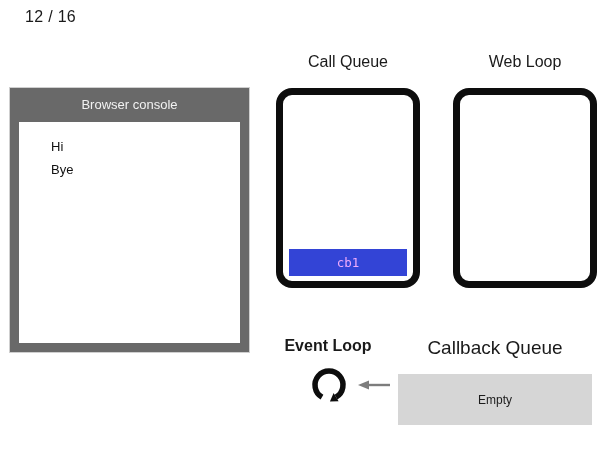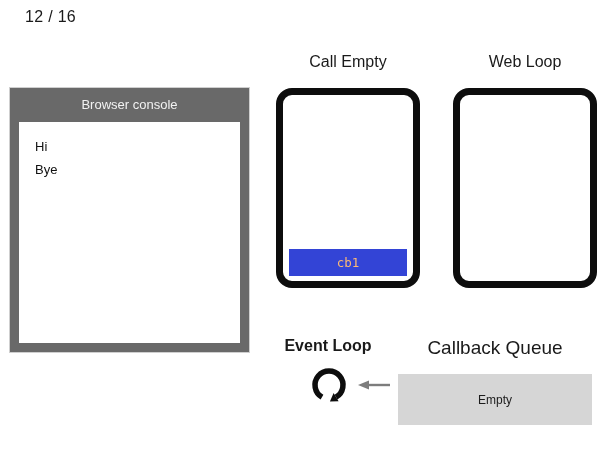--- a/index.html
+++ b/index.html
@@ -21,41 +21,41 @@
     left:10px; top:88px; width:239px; height:264px;
     background:var(--console-frame,#696969);
     outline:1px solid #cfcfcf;
   }
   #console-header {
     height:20px; line-height:34px; text-align:center;
     color:#f2f2f2; font-size:13px;
   }
   #console-body {
     position:absolute; left:9px; right:9px; top:34px; bottom:9px;
-    background:#ffffff; padding:13px 16px;
+    background:#ffffff; padding:13px 32px;
   }
   .console-line { height:23px; line-height:23px; font-size:13px; color:#111; }
 
   
   .panel {
     border:7px solid var(--panel-border,#0d0d0d);
     border-radius:16px;
     background:#ffffff;
   }
   #call-stack-panel { left:276px; top:88px; width:144px; height:200px; }
   #web-apis-panel  { left:453px; top:88px; width:144px; height:200px; }
 
   .panel-label { font-size:16px; text-align:center; color:#1a1a1a; }
   #call-stack-label { left:276px; top:53px; width:144px; }
   #web-apis-label   { left:453px; top:53px; width:144px; }
 
   #stack-frame {
     position:absolute; left:6px; right:6px; bottom:5px; height:27px;
     background:var(--stack-frame-blue,#3344d6);
-    color:#fdba74;
+    color:#f0abfc;
     font-family:"DejaVu Sans Mono", monospace;
     font-size:12.5px; line-height:27px; text-align:center;
   }
 
   
   #event-loop-label { left:276px; top:337px; width:104px; font-size:16px; text-align:center;font-weight:bold; }
   #loop-icon  { left:308px; top:365px; }
   #flow-arrow { left:356px; top:378px; }
 
   #callback-queue-label { left:398px; top:337px; width:194px; font-size:19px; text-align:center; }
@@ -72,21 +72,21 @@
 <div class="abs" id="slide-counter">12 / 16</div>
 
 <div class="abs" id="console">
   <div id="console-header">Browser console</div>
   <div id="console-body">
     <div class="console-line">Hi</div>
     <div class="console-line">Bye</div>
   </div>
 </div>
 
-<div class="abs panel-label" id="call-stack-label">Call Empty</div>
+<div class="abs panel-label" id="call-stack-label">Call Queue</div>
 <div class="abs panel" id="call-stack-panel">
   <div id="stack-frame">cb1</div>
 </div>
 
 <div class="abs panel-label" id="web-apis-label">Web Loop</div>
 <div class="abs panel" id="web-apis-panel"></div>
 
 <div class="abs panel-label" id="event-loop-label">Event Loop</div>
 <div class="abs" id="loop-icon">
   <svg width="42" height="44" viewBox="0 0 42 44">

